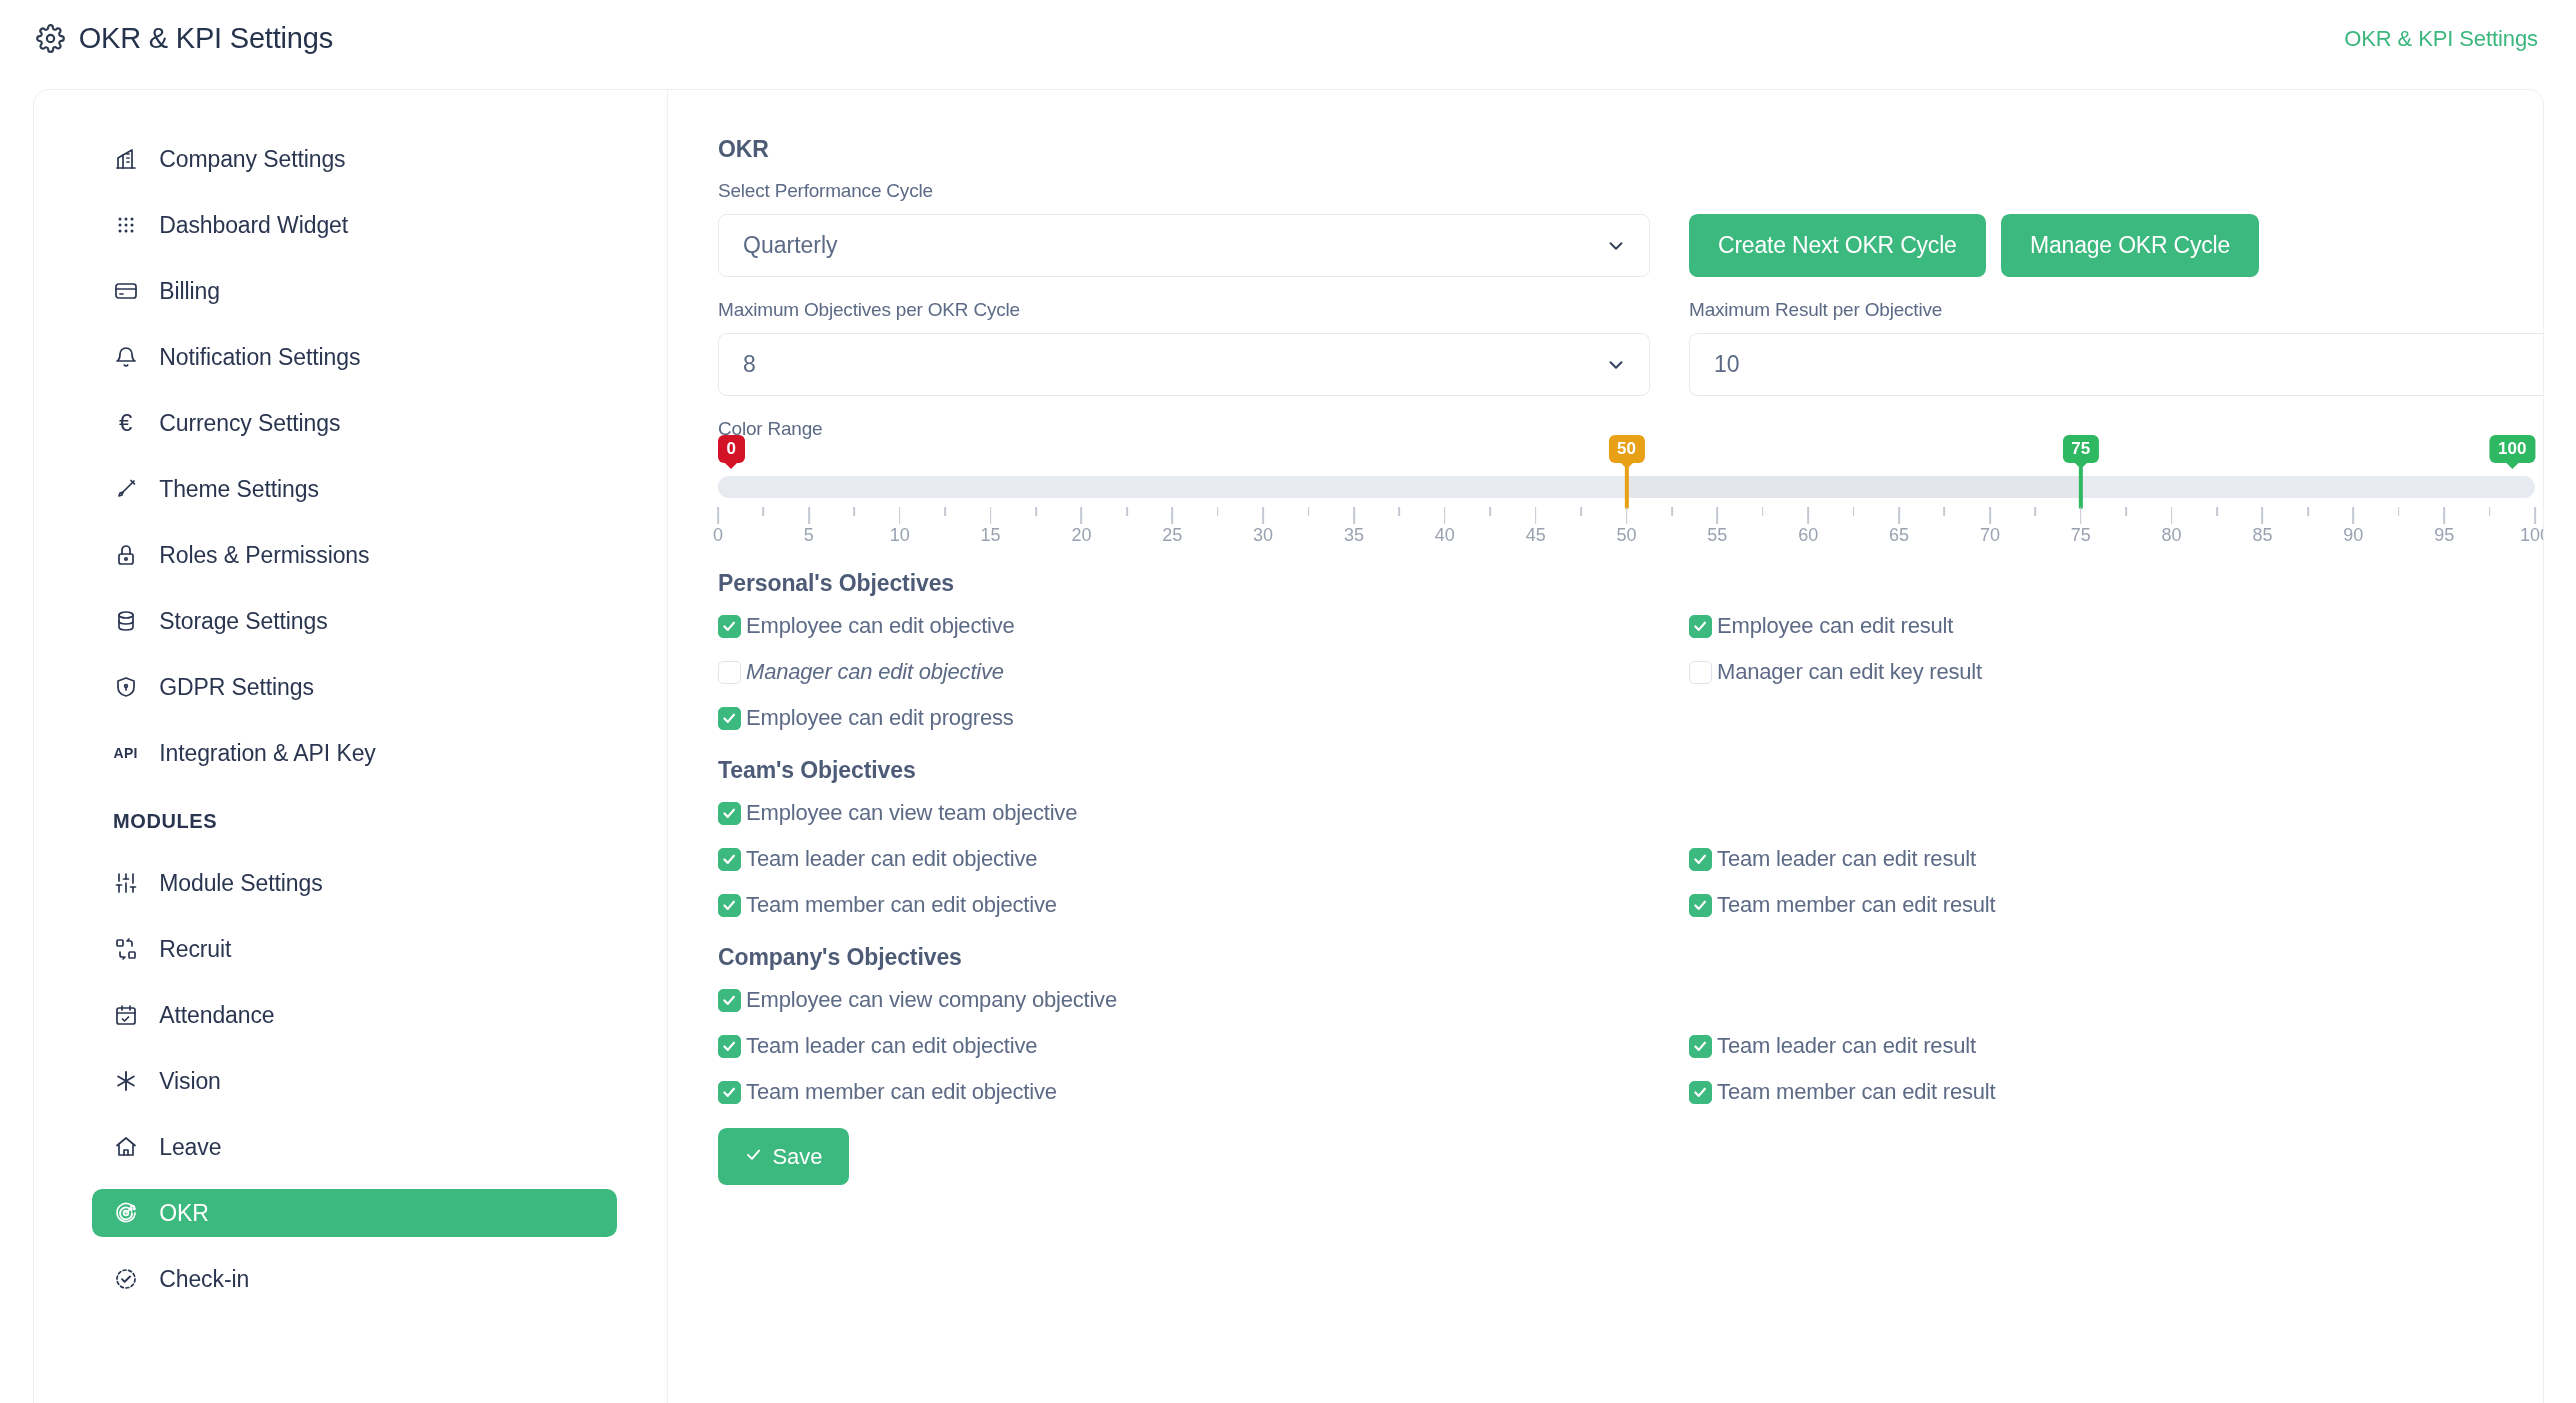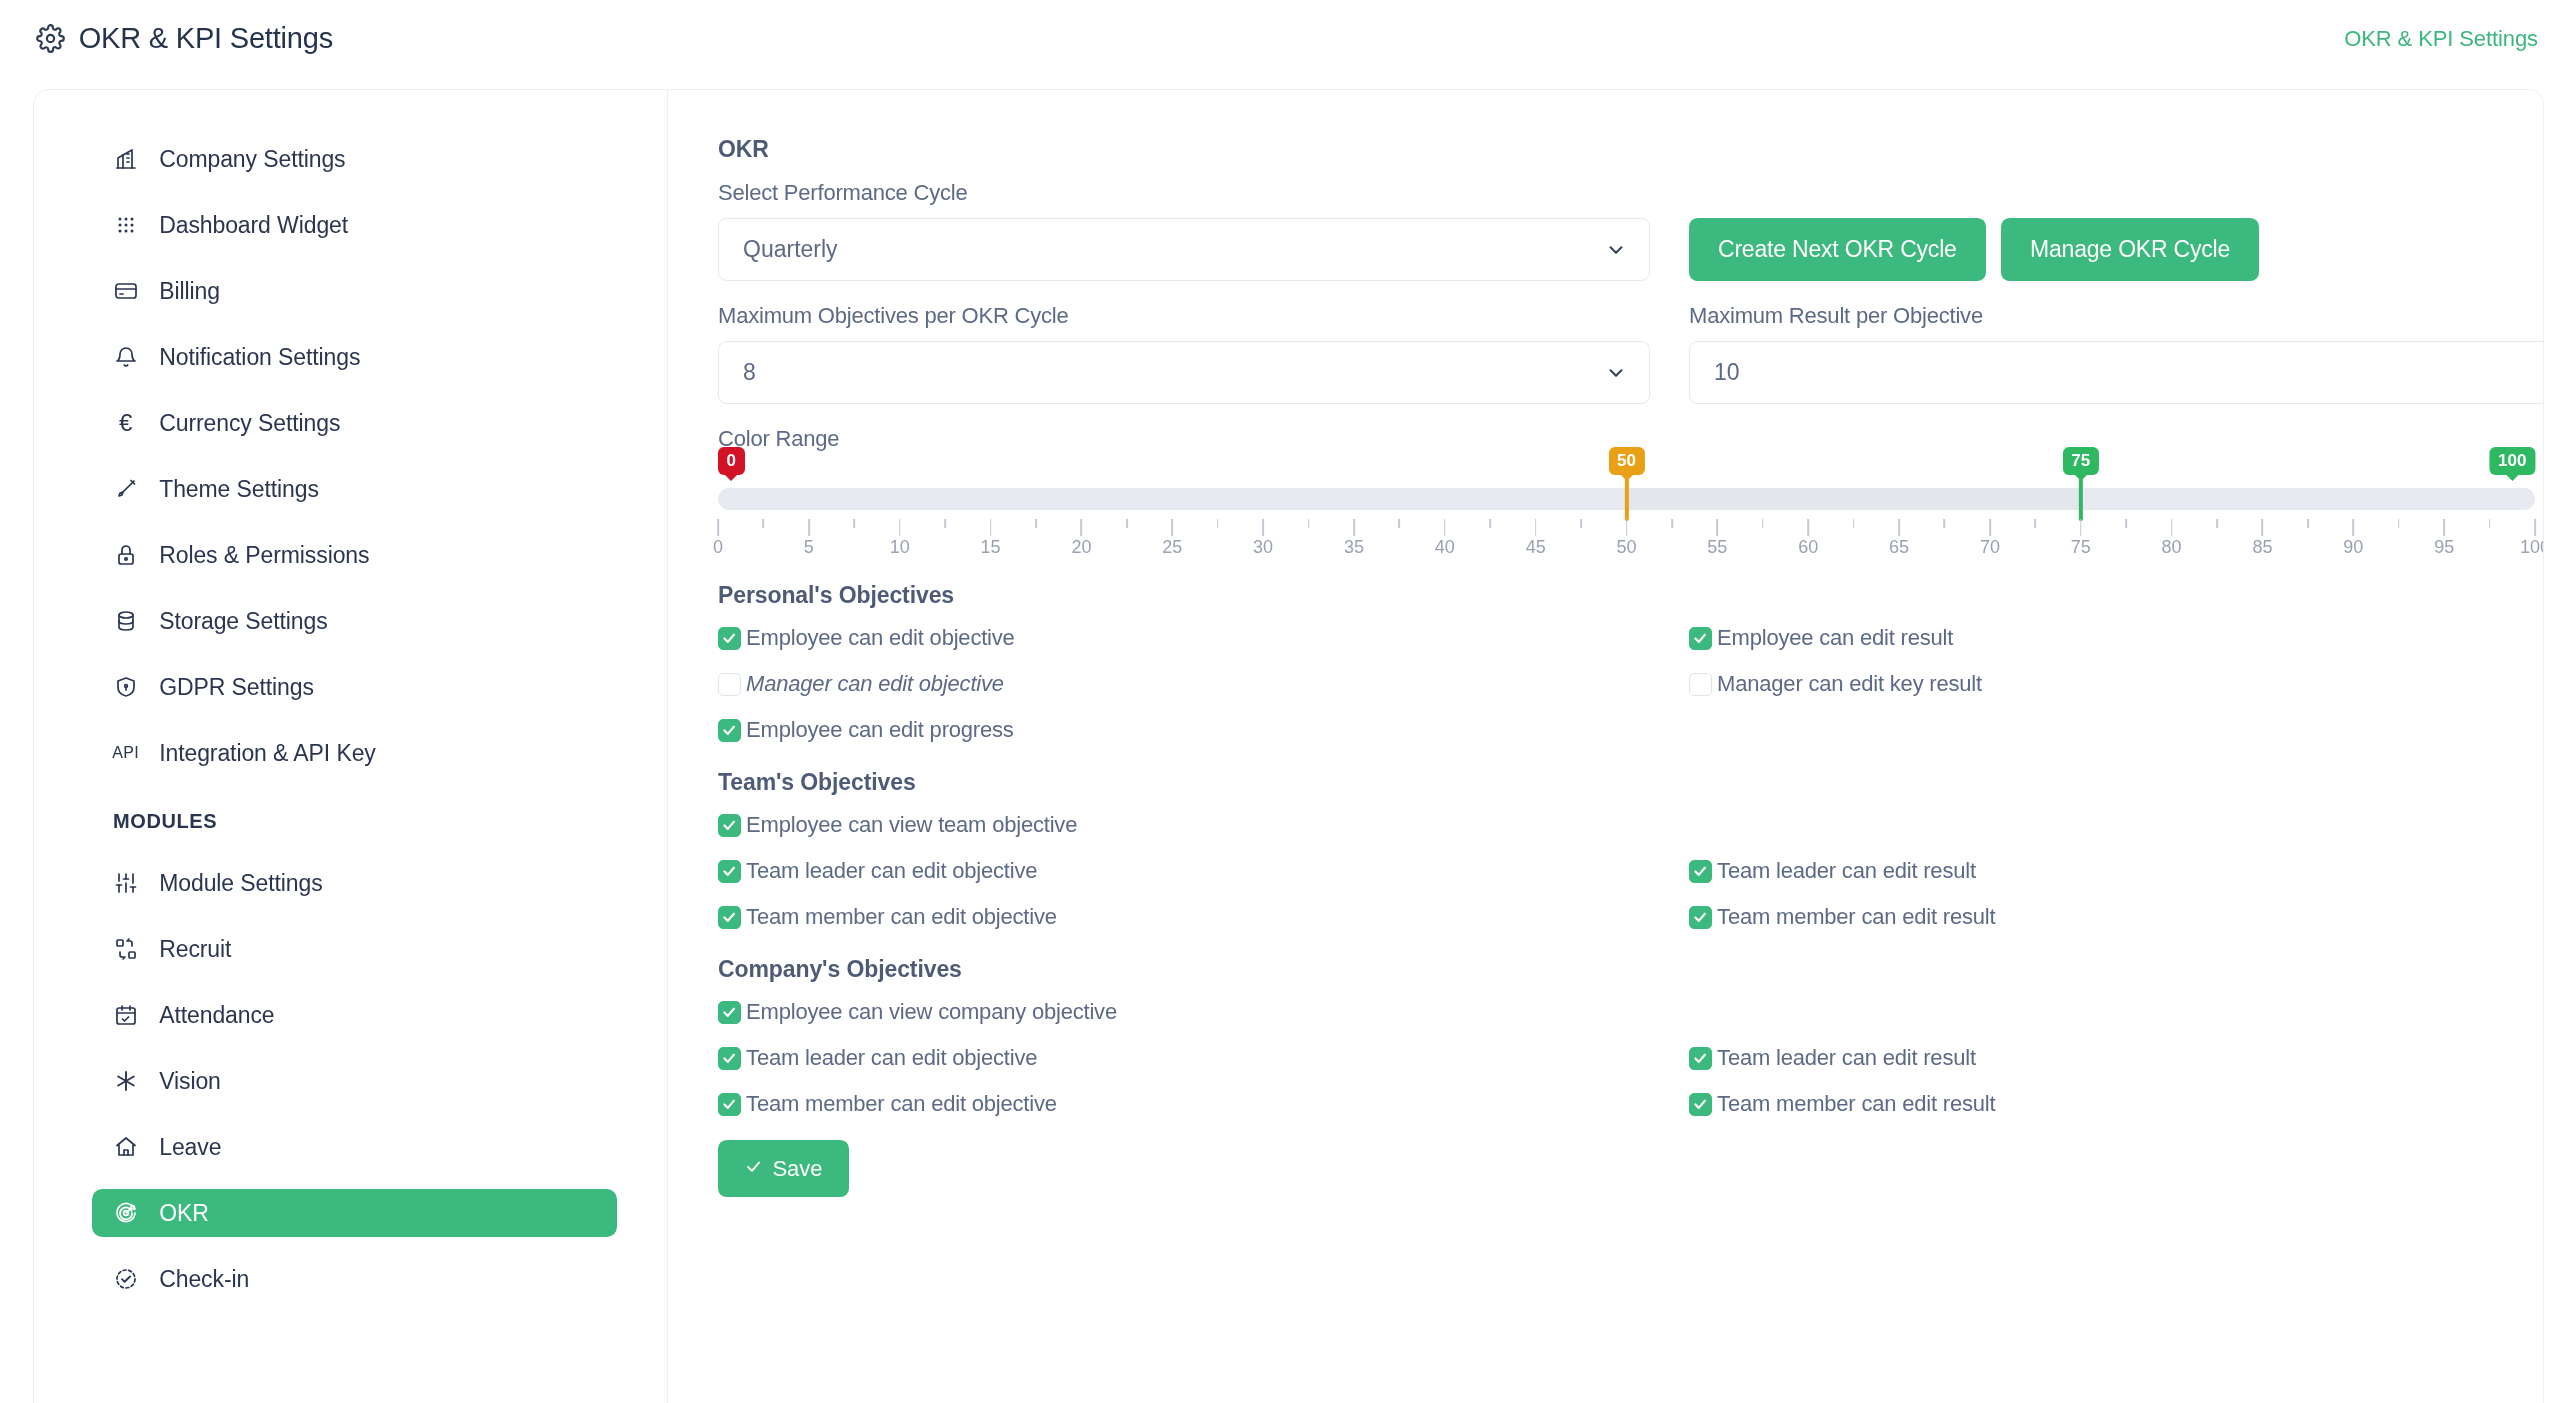--- a/index.html
+++ b/index.html
@@ -52,36 +52,36 @@
     color: #2a3550;
     font-size: 23px;
     cursor: pointer;
   }
   .nav-item .lbl { line-height: 1; letter-spacing: -0.1px; white-space: nowrap; }
   .nav-item .ico { width: 26px; height: 26px; flex: 0 0 26px; display: flex; align-items: center; justify-content: center; }
   .nav-item .ico svg { width: 24px; height: 24px; display: block; }
   .nav-item.active { background: #3cb97e; color: #ffffff; }
   .nav-item.active .ico svg { stroke: #fff; }
   .api-badge {
-    font-size: 16px; font-weight: 400; letter-spacing: 0.3px;
+    font-size: 14px; font-weight: 700; letter-spacing: 0.3px;
     color: #2a3550;
   }
   .euro-ico { font-size: 24px; line-height: 1; color: #2a3550; }
   .section-head {
     margin: 33px 0 26px 79px;
     font-size: 20px; font-weight: 700; letter-spacing: 0.6px;
     color: #2a3550;
   }
 
   
   .main { flex: 1; padding: 46px 46px 0 50px; position: relative; }
 
   .okr-h { font-size: 23px; font-weight: 700; color: #4d5b77; letter-spacing: -0.1px; }
   .field-label {
-    font-size: 22px; color: #5c6a86; letter-spacing: -0.2px;
+    font-size: 19px; color: #5c6a86; letter-spacing: -0.2px;
     display: block;
   }
   .sel {
     height: 63px; border: 1.7px solid #e4e8f0; border-radius: 8.6px;
     background: #fff;
     display: flex; align-items: center; justify-content: space-between;
     padding: 0 22px 0 24px;
     font-size: 23px; color: #5c6a86;
     cursor: pointer;
   }

